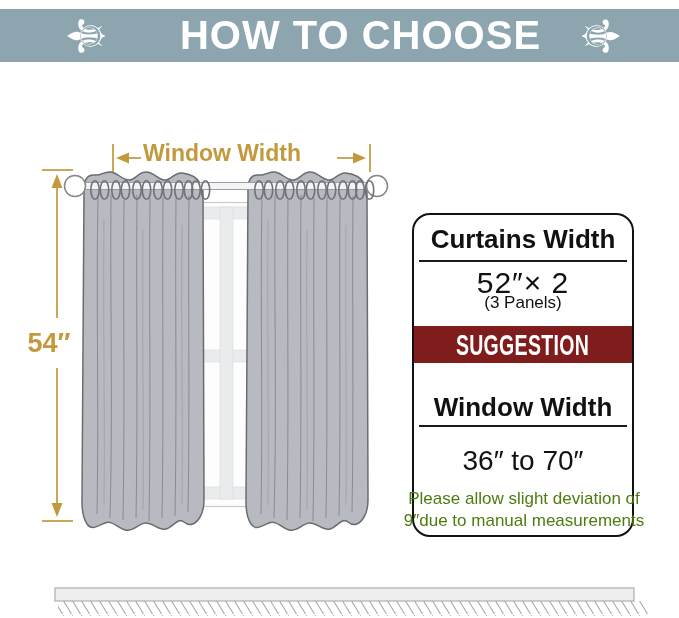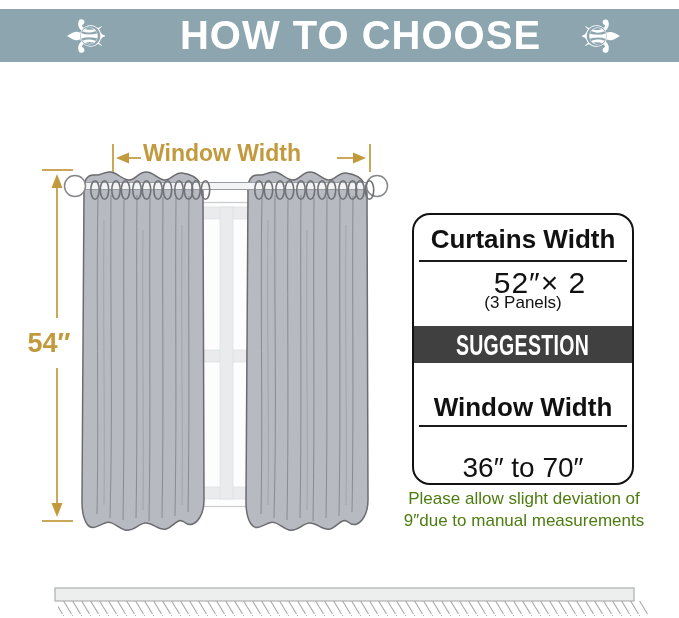--- a/index.html
+++ b/index.html
@@ -15,35 +15,35 @@
     font-family:"DejaVu Sans",sans-serif;}
   .fleur-left{left:58px;transform:rotate(-90deg);}
   .fleur-right{right:50px;transform:rotate(90deg);}
 
   
   .gold-label{position:absolute;color:#C2993C;font-weight:bold;text-align:center;}
   .label-window-width{left:122px;top:140px;width:200px;font-size:23px;}
   .label-height{left:22px;top:328px;width:54px;font-size:27px;text-align:center;}
 
   
-  .info-box{position:absolute;left:412px;top:213px;width:222px;height:272px;
+  .info-box{position:absolute;left:412px;top:213px;width:222px;height:324px;
     border:2.5px solid #121212;border-radius:18px;background:#ffffff;box-sizing:border-box;}
   .ib-row{position:absolute;left:0;width:100%;text-align:center;color:#111111;}
   .ib-title1{top:9px;font-size:26px;font-weight:bold;}
   .ib-divider{position:absolute;left:5px;right:5px;height:0;border-top:2px solid #1a1a1a;}
   .ib-div1{top:45px;}
-  .ib-value{top:51px;font-size:30px;letter-spacing:1px;padding-left:17px;}
+  .ib-value{top:51px;font-size:30px;letter-spacing:1px;}
   .ib-panels{top:78px;font-size:17px;}
-  .ib-band{position:absolute;left:0;top:111px;width:100%;height:37px;background:#404040;
+  .ib-band{position:absolute;left:0;top:111px;width:100%;height:37px;background:#7f1d1d;
     display:flex;align-items:center;justify-content:center;}
   .ib-band-text{color:#ffffff;font-weight:bold;font-size:30px;letter-spacing:0.5px;
     display:inline-block;transform:scaleX(0.65);transform-origin:center;white-space:nowrap;}
   .ib-title2{top:177px;font-size:26px;font-weight:bold;}
   .ib-div2{top:210px;}
-  .ib-range{top:237px;font-size:28px;}
+  .ib-range{top:230px;font-size:28px;}
 
   
   .note{position:absolute;left:396px;top:488px;width:256px;text-align:center;
     color:#4d7c0f;font-size:17px;line-height:22px;white-space:nowrap;}
 
   svg{position:absolute;left:0;top:0;}
 </style>
 </head>
 <body>
 

